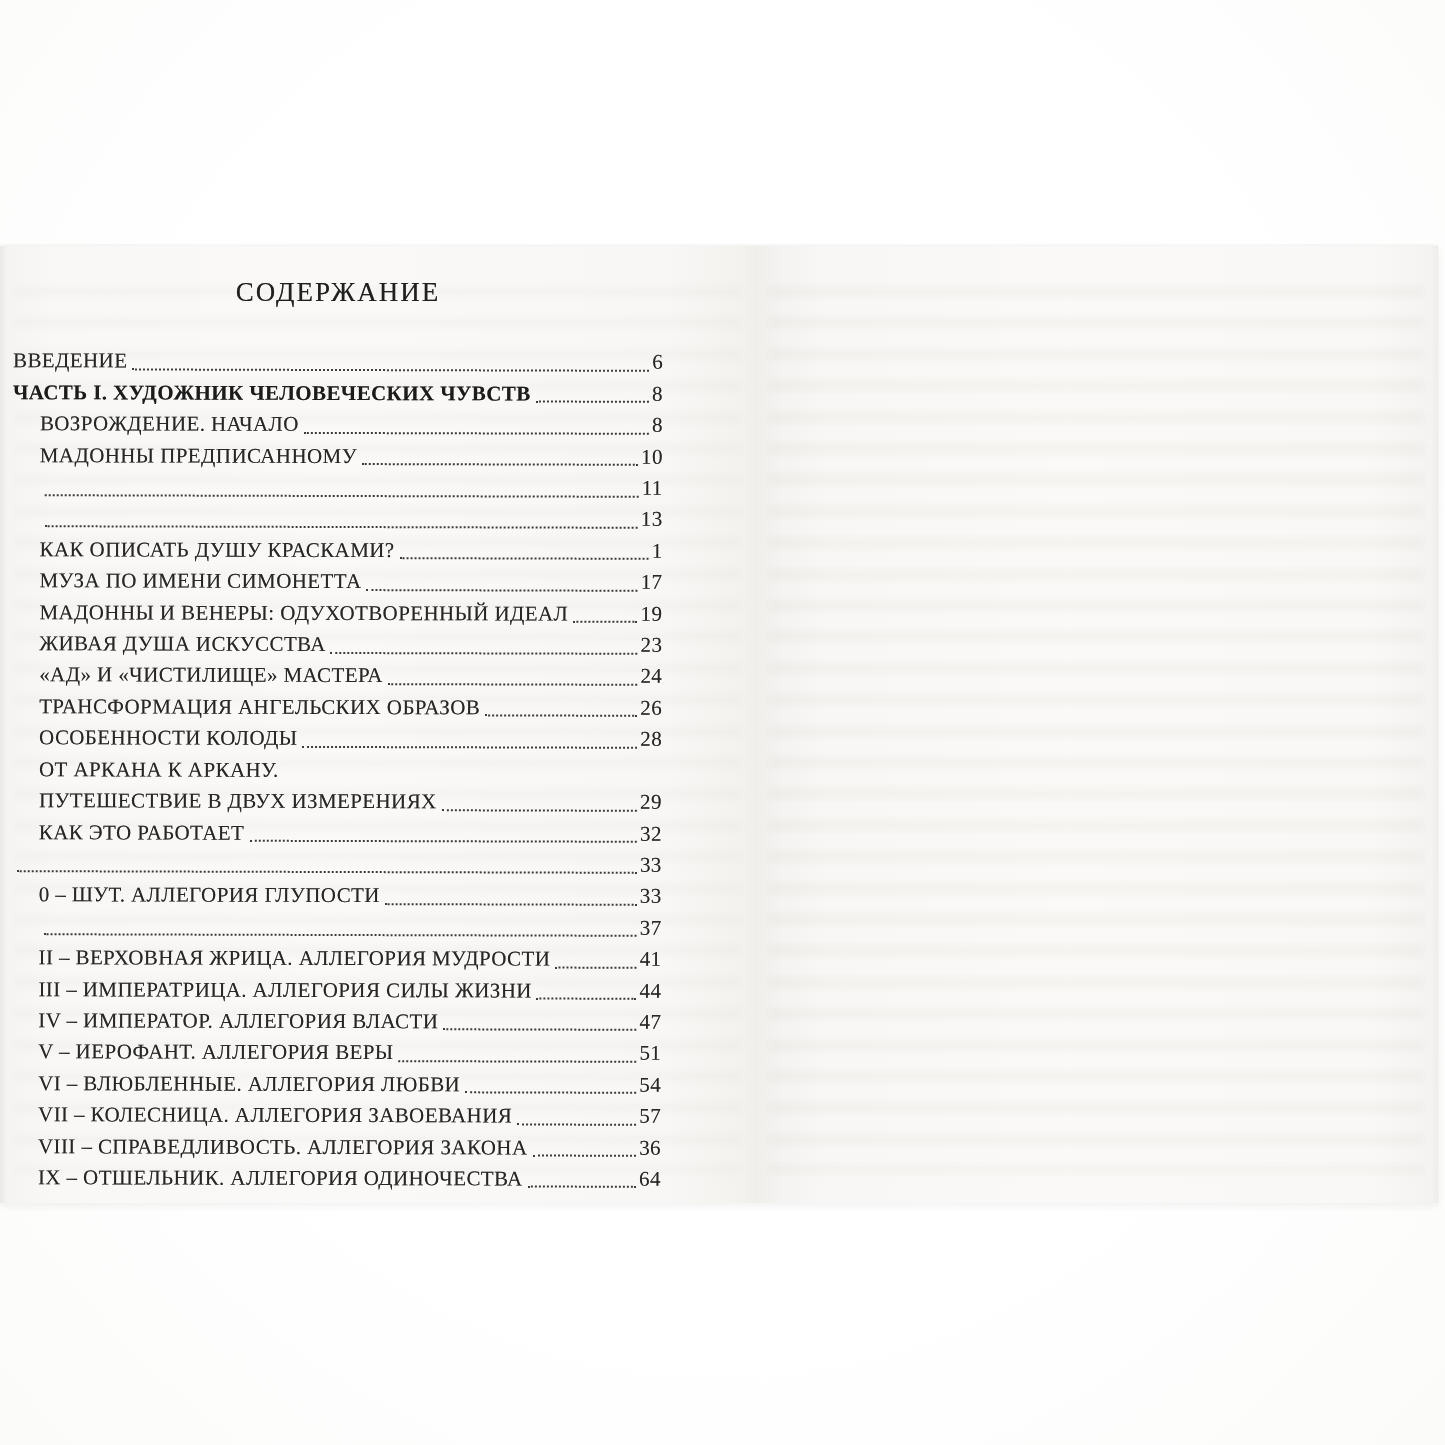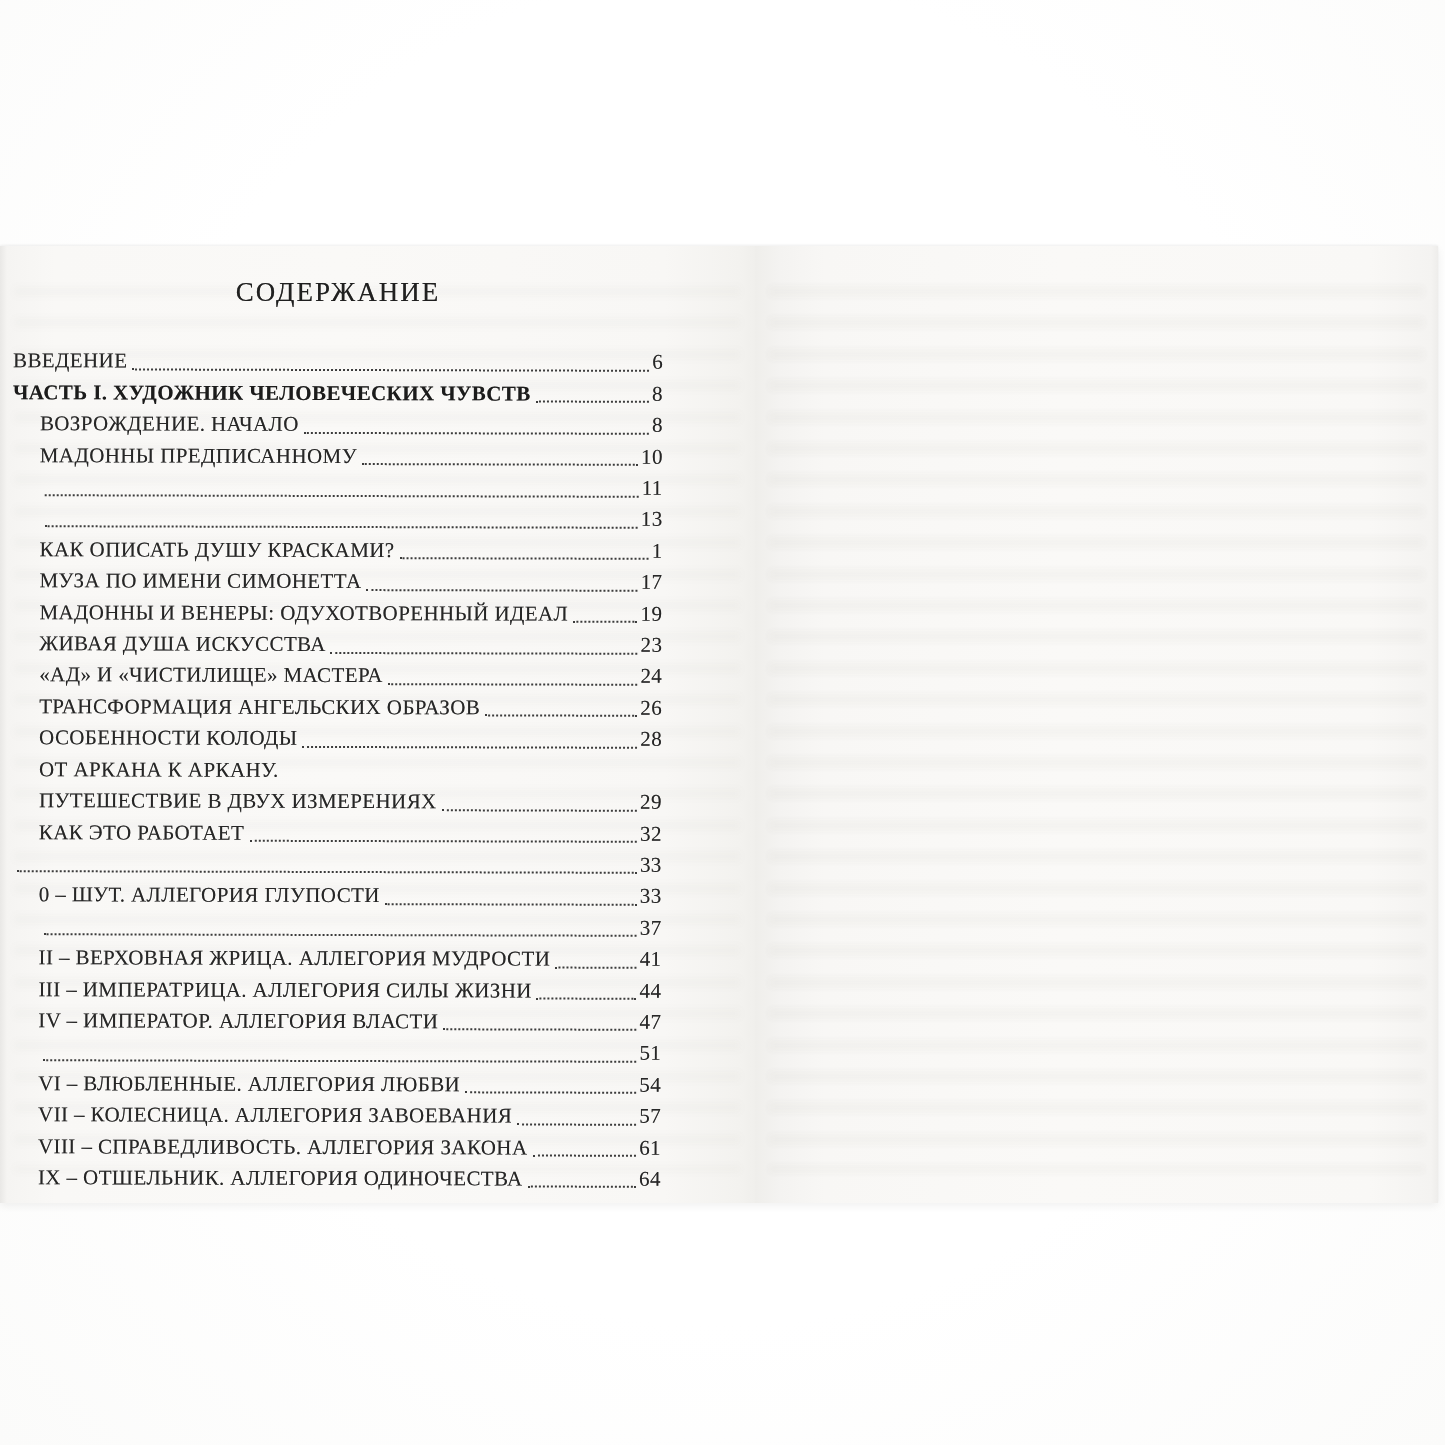--- a/index.html
+++ b/index.html
@@ -181,37 +181,38 @@
             <span class="label">III – ИМПЕРАТРИЦА. АЛЛЕГОРИЯ СИЛЫ ЖИЗНИ</span>
             <span class="leader"></span>
             <span class="pagenum">44</span>
           </div>
           <div class="toc-row indent">
             <span class="label">IV – ИМПЕРАТОР. АЛЛЕГОРИЯ ВЛАСТИ</span>
             <span class="leader"></span>
             <span class="pagenum">47</span>
           </div>
           <div class="toc-row indent">
+            <span class="label">V – ИЕРОФАНТ. АЛЛЕГОРИЯ ВЕРЫ</span>
             <span class="leader"></span>
             <span class="pagenum">51</span>
           </div>
           <div class="toc-row indent">
             <span class="label">VI – ВЛЮБЛЕННЫЕ. АЛЛЕГОРИЯ ЛЮБВИ</span>
             <span class="leader"></span>
             <span class="pagenum">54</span>
           </div>
           <div class="toc-row indent">
             <span class="label">VII – КОЛЕСНИЦА. АЛЛЕГОРИЯ ЗАВОЕВАНИЯ</span>
             <span class="leader"></span>
             <span class="pagenum">57</span>
           </div>
           <div class="toc-row indent">
             <span class="label">VIII – СПРАВЕДЛИВОСТЬ. АЛЛЕГОРИЯ ЗАКОНА</span>
             <span class="leader"></span>
-            <span class="pagenum">61</span>
+            <span class="pagenum">36</span>
           </div>
           <div class="toc-row indent">
             <span class="label">IX – ОТШЕЛЬНИК. АЛЛЕГОРИЯ ОДИНОЧЕСТВА</span>
             <span class="leader"></span>
             <span class="pagenum">64</span>
           </div>
         </div>
     </div>
 
     <div class="page page-right">

